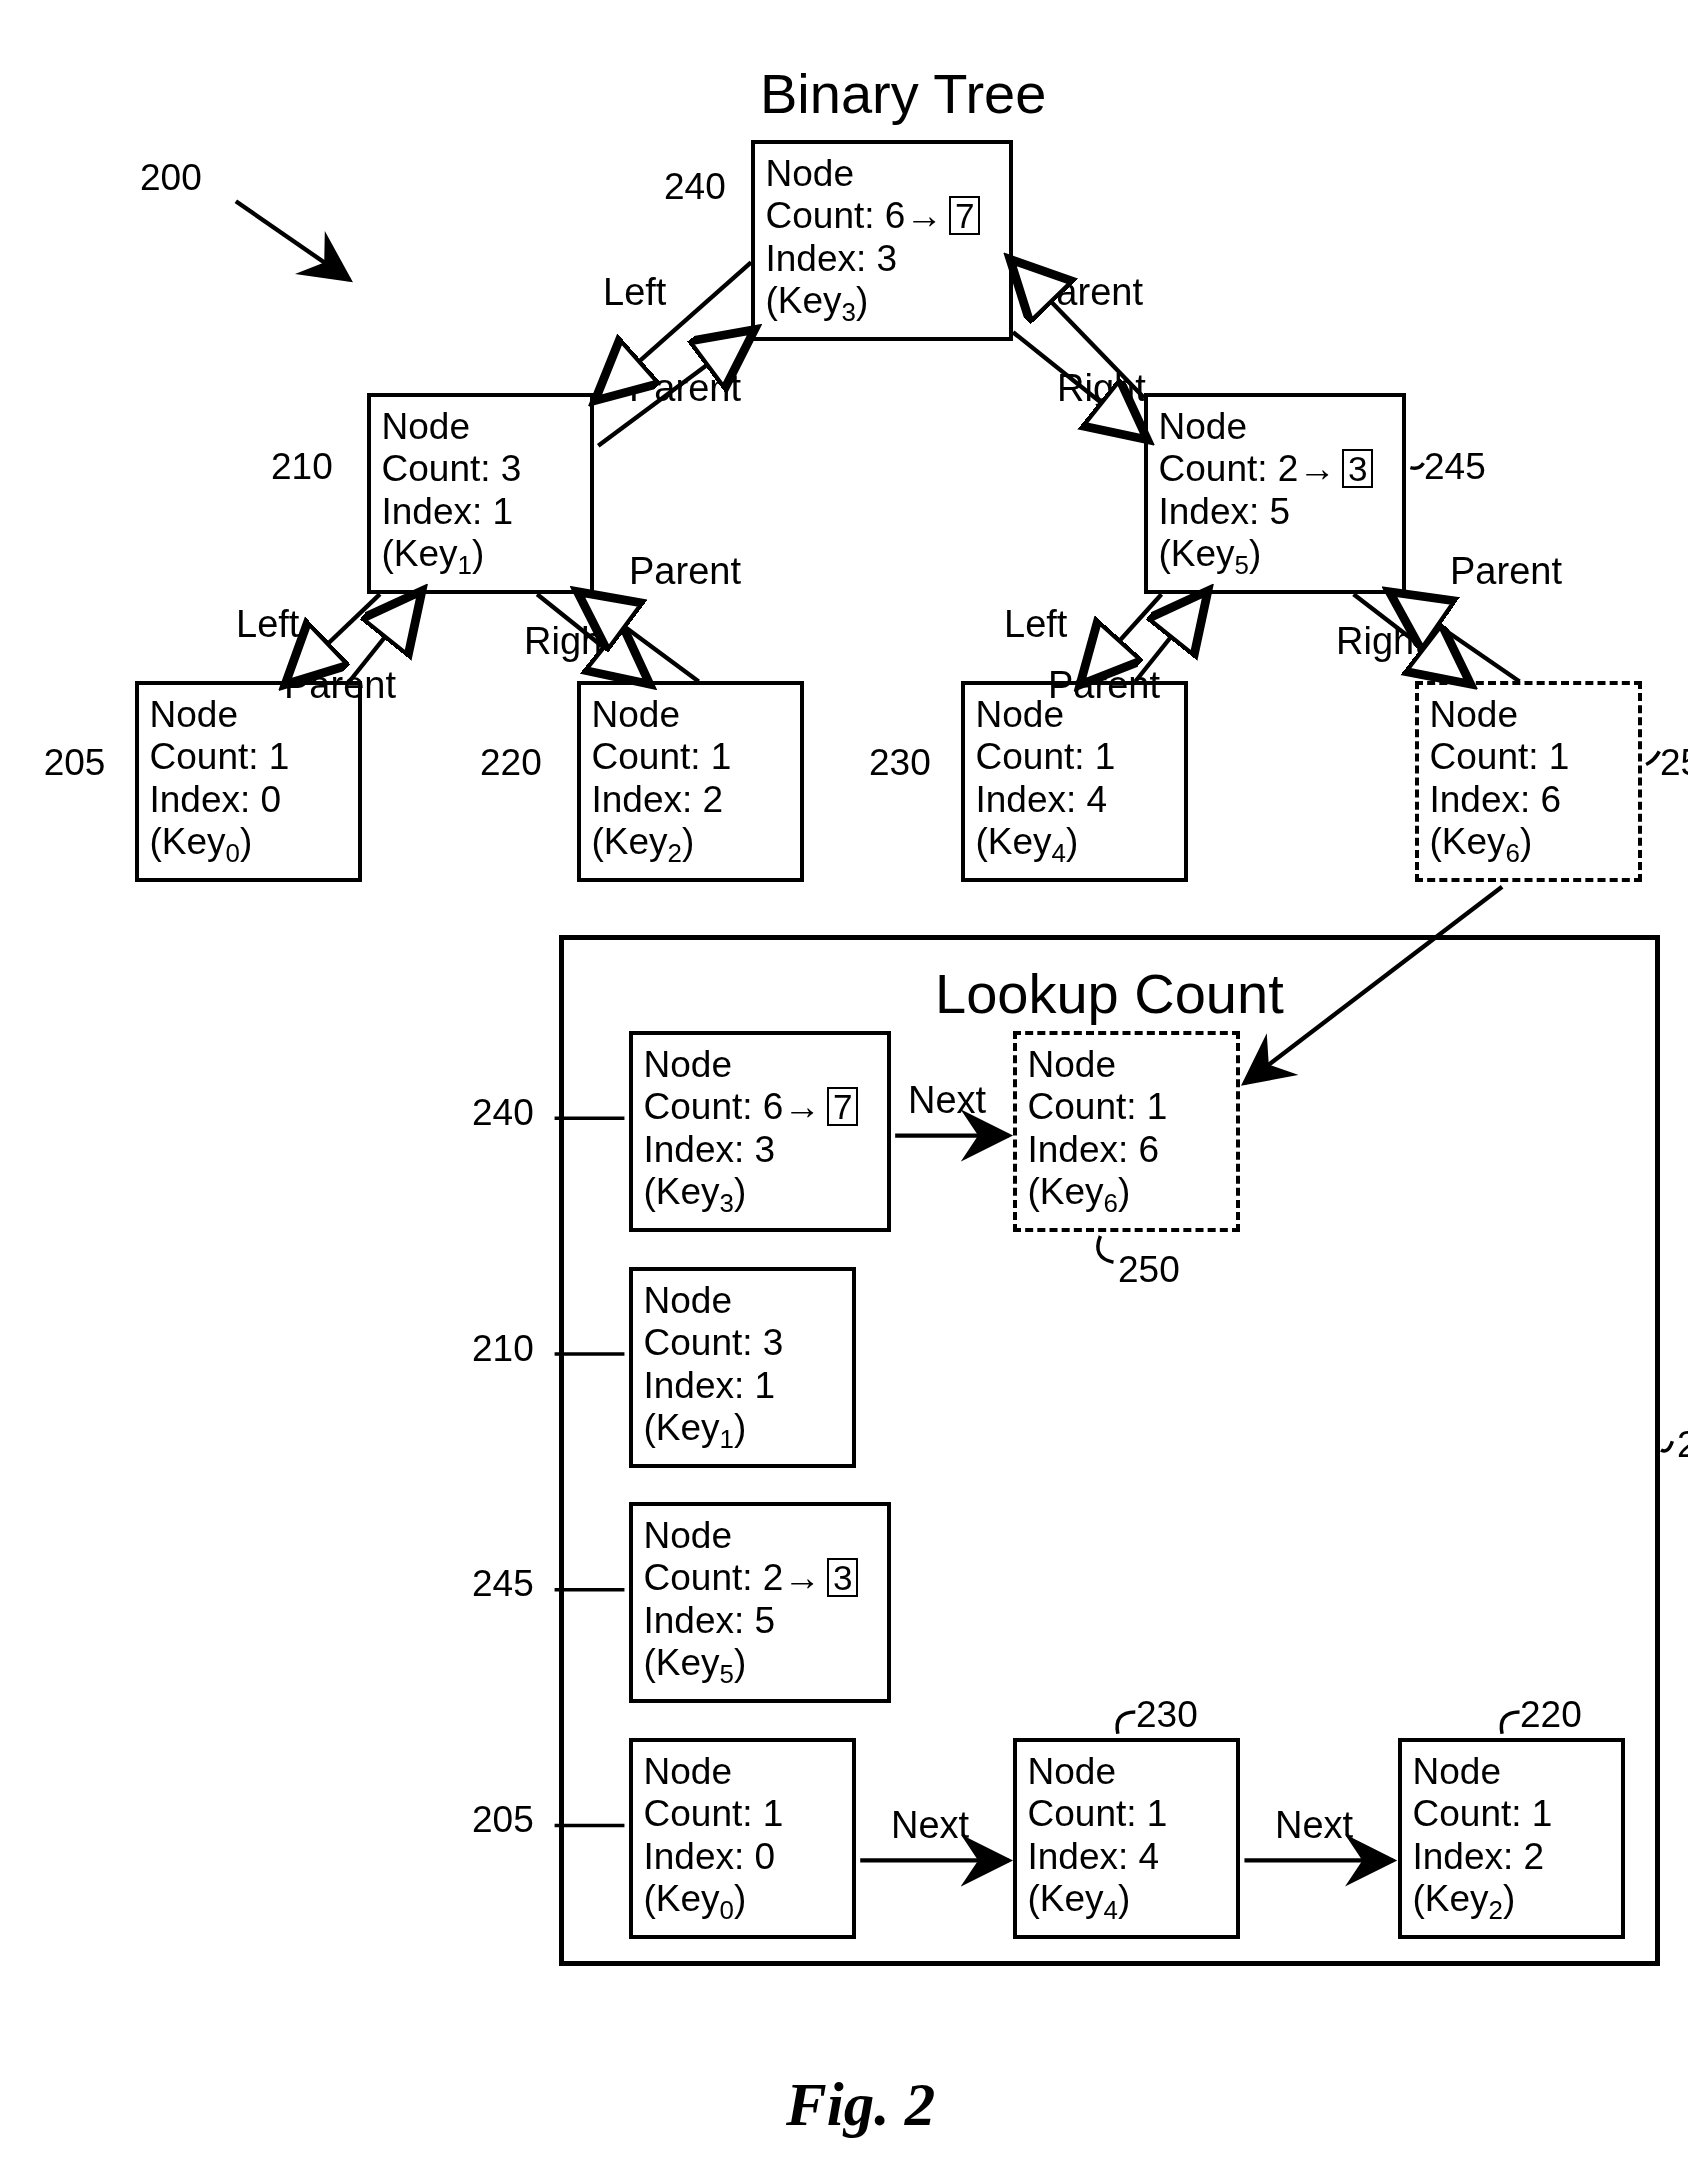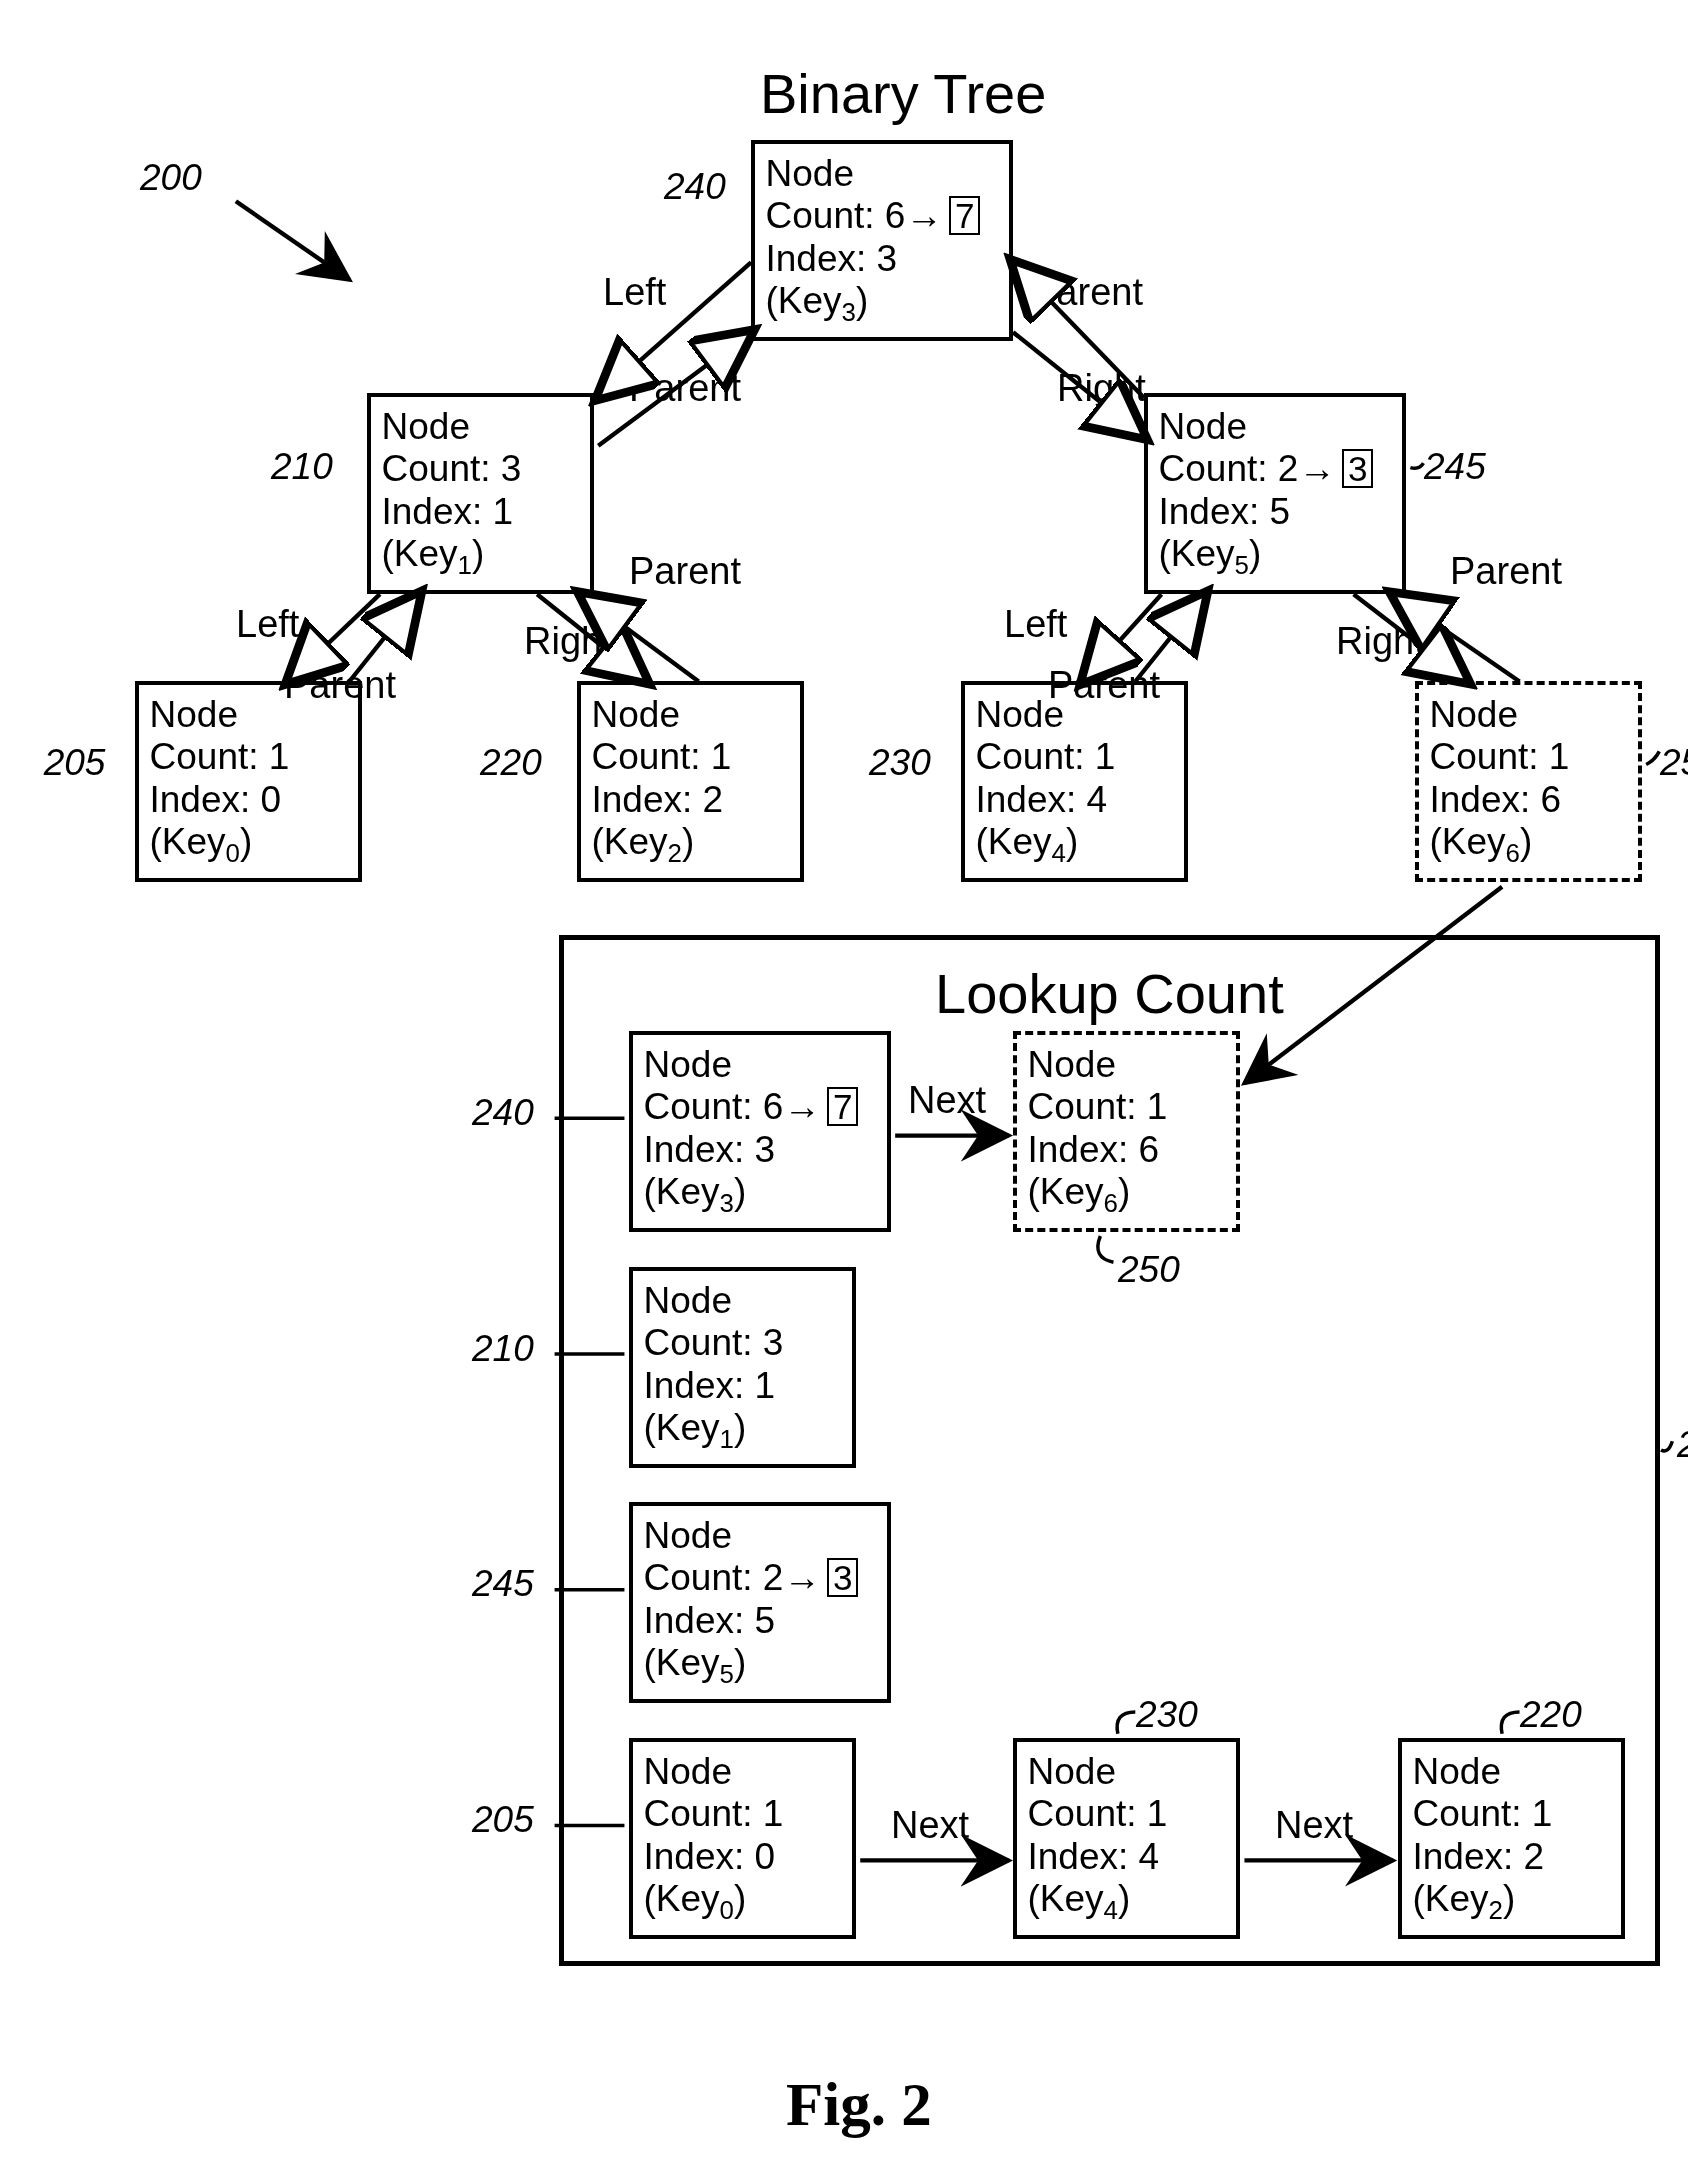--- a/index.html
+++ b/index.html
@@ -22,37 +22,37 @@
     line-height: 1.15;
     padding: 8.7px 10.5px;
     box-sizing: border-box;
   }
   .node.dashed {
     border-style: dashed;
   }
   .label {
     position: absolute;
     font-size: 37px;
-    font-style: italic;
     white-space: nowrap;
     text-align: right;
   }
   .plain-label {
     position: absolute;
     font-size: 38px;
     white-space: nowrap;
   }
   .title {
     position: absolute;
     font-size: 56px;
     white-space: nowrap;
   }
   .figcap {
     position: absolute;
     font-size: 61px;
+    font-style: italic;
     font-weight: bold;
     font-family: "Times New Roman", serif;
   }
   .sub { font-size: 0.7em; vertical-align: sub; }
   .upd {
     display: inline-block;
     border: 2.6px solid #000;
     padding: 0 3.5px;
     margin-left: 7px;
     font-size: 0.95em;

